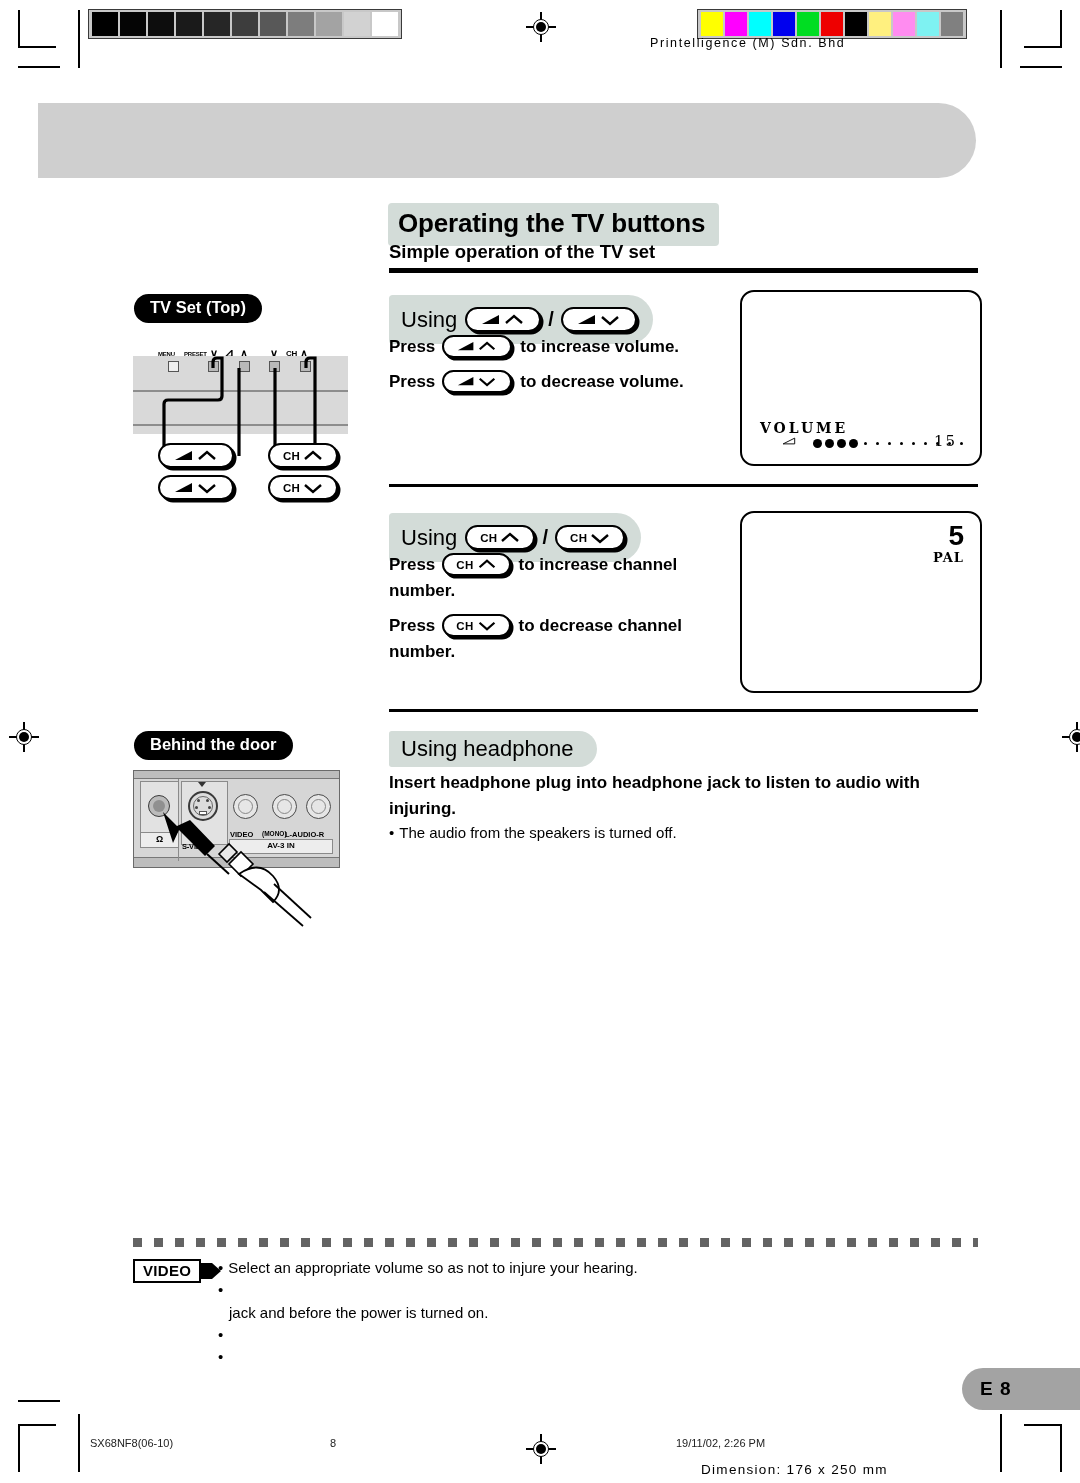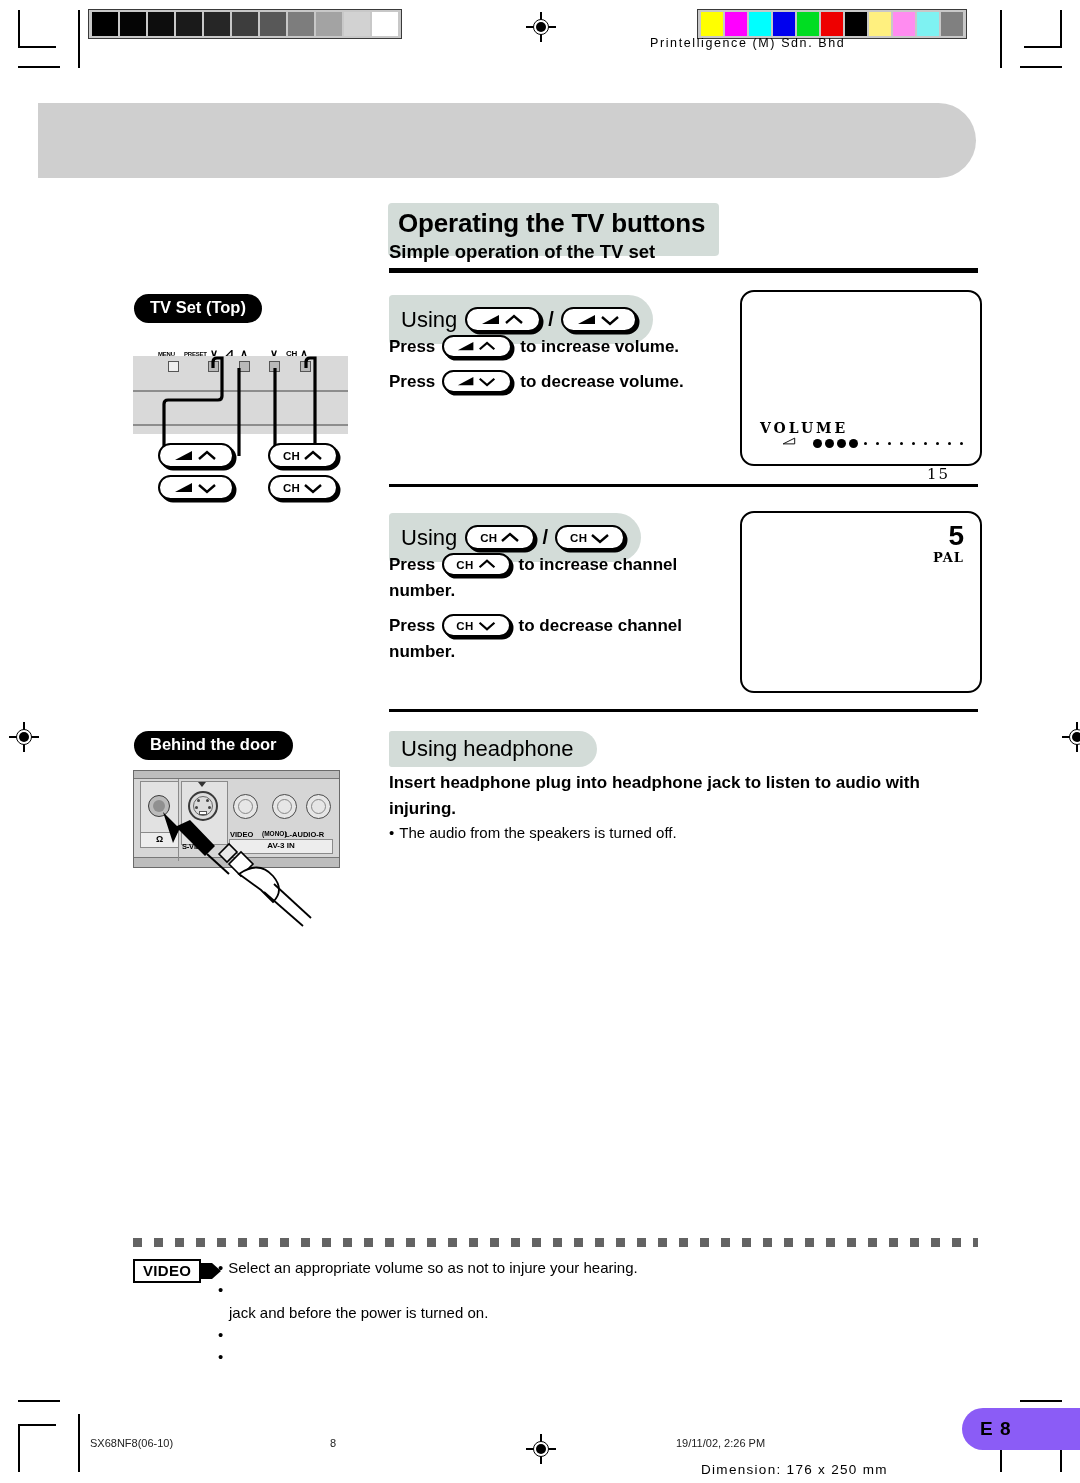--- a/index.html
+++ b/index.html
@@ -22,21 +22,21 @@
   .strip.color i{width:22px;}
 
   .imprint{position:absolute;font-size:12.5px;letter-spacing:1.6px;color:#000;
            font-family:"Liberation Sans", sans-serif;white-space:nowrap;}
 
   
   .topband{position:absolute;left:38px;top:103px;width:938px;height:75px;
            background:#cfcfcf;border-radius:0 40px 40px 0;}
 
   .title-pill{position:absolute;left:388px;top:203px;background:#d3dcd8;
-              padding:5px 14px 17px 10px;border-radius:4px;}
+              padding:5px 14px 7px 10px;border-radius:4px;}
   .title-pill span{font-size:26px;font-weight:bold;letter-spacing:-.2px;}
 
   .subtitle{position:absolute;left:389px;top:241px;font-size:18.5px;font-weight:bold;}
 
   .rule{position:absolute;background:#000;}
   .rule.thick{height:5px;}
   .rule.thin{height:3px;}
 
   
   .blacktag{position:absolute;background:#000;color:#fff;border-radius:16px;
@@ -64,21 +64,21 @@
   .cont{position:absolute;font-size:17px;font-weight:bold;}
 
   
   .tvscreen{position:absolute;border:2px solid #000;border-radius:14px;background:#fff;}
   .osd-vol{position:absolute;left:18px;bottom:16px;right:14px;}
   .osd-vol .vlabel{font-family:"DejaVu Serif", serif;font-size:14px;letter-spacing:3px;font-weight:600;}
   .osd-vol .row{display:flex;align-items:flex-end;margin-top:-2px;}
   .dots{display:flex;align-items:center;gap:3px;margin-left:16px;}
   .dots b{display:block;width:9px;height:9px;border-radius:50%;background:#000;}
   .dots i{display:block;width:3px;height:3px;border-radius:50%;background:#000;margin:0 3px;}
-  .vnum{font-family:"DejaVu Serif", serif;font-size:15px;letter-spacing:2px;position:absolute;right:16px;top:-2px;margin-top:33px;}
+  .vnum{font-family:"DejaVu Serif", serif;font-size:15px;letter-spacing:2px;position:absolute;right:9px;top:-2px;}
 
   .osd-ch{position:absolute;right:16px;top:10px;text-align:right;}
   .osd-ch .cn{font-size:28px;font-weight:bold;line-height:.95;font-family:"Liberation Sans",sans-serif;}
   .osd-ch .cs{font-family:"DejaVu Serif", serif;font-size:13px;font-weight:700;letter-spacing:1px;}
 
   
   .tvtop{position:absolute;left:133px;top:356px;width:215px;height:78px;background:#d9d9d9;}
   .tvtop .ln{position:absolute;left:0;width:100%;height:2px;background:#8d8d8d;}
   .minilbl{position:absolute;font-size:6px;font-weight:bold;letter-spacing:-.2px;white-space:nowrap;}
   .minibtn{position:absolute;width:11px;height:11px;background:#b9b9b9;border:1.2px solid #555;box-sizing:border-box;}
@@ -91,21 +91,21 @@
   .dashrow{position:absolute;left:133px;top:1238px;width:845px;height:9px;
            background:repeating-linear-gradient(to right,#636363 0 9px,transparent 9px 21px);}
   .notebadge{position:absolute;left:133px;top:1259px;display:flex;align-items:center;}
   .notebadge .nb{border:2px solid #000;font-size:15px;font-weight:bold;padding:1px 8px 2px 8px;
                  background:#fff;letter-spacing:.3px;}
   .notebadge .arw{margin-left:-1px;}
   .notelist{position:absolute;left:218px;top:1257px;width:760px;font-size:15px;line-height:1.42;}
   .notelist .li{display:flex;margin-bottom:1px;}
   .notelist .bu{margin-right:5px;}
 
-  .pagepill{position:absolute;right:0;top:1408px;width:118px;height:42px;background:#8b5cf6;
+  .pagepill{position:absolute;right:0;top:1368px;width:118px;height:42px;background:#a3a3a3;
             border-radius:21px 0 0 21px;display:flex;align-items:center;justify-content:flex-start;text-align:center;}
   .pagepill span{font-size:19px;font-weight:bold;letter-spacing:1px;margin-left:18px;}
 
   .footsmall{position:absolute;font-size:11px;color:#222;white-space:nowrap;}
   .dimtext{position:absolute;font-size:13.5px;letter-spacing:1.3px;white-space:nowrap;margin-left:44px;}
 </style>
 </head>
 <body>
 
 <div>

